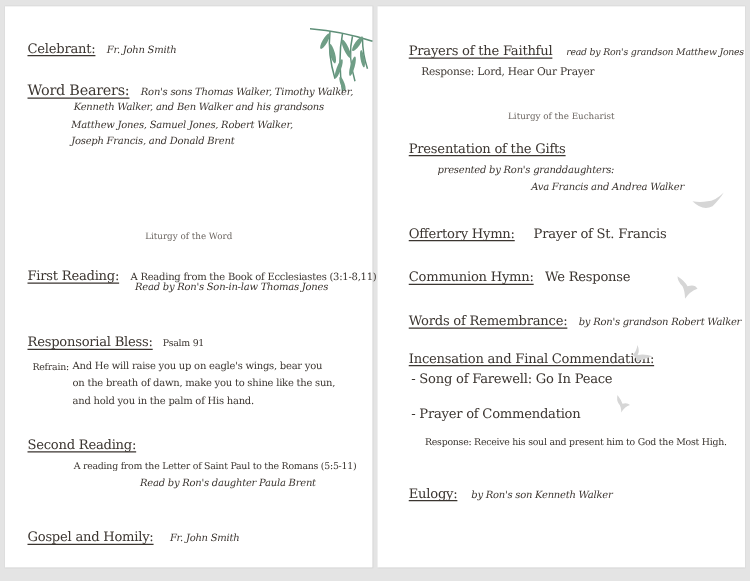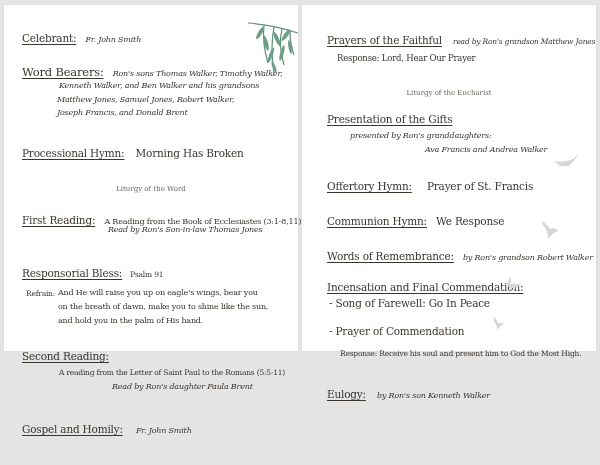--- a/index.html
+++ b/index.html
@@ -1,21 +1,21 @@
 <!DOCTYPE html>
 <html><head>
 <meta charset="utf-8">
 <style>
   html, body { margin: 0; padding: 0; }
   body {
     width: 600px; height: 465px; background: #e4e4e4; position: relative; overflow: hidden;
     font-family: "DejaVu Serif", serif; color: #3b3530;
   }
   .page {
-    position: absolute; top: 5px; height: 346px; background: #fff;
+    position: absolute; top: 5px; height: 449px; background: #fff;
     box-shadow: 0 0 1px #c8c8c8;
   }
   #page-left { left: 4px; width: 294px; }
   #page-right { left: 302px; width: 294px; }
   .abs { position: absolute; white-space: nowrap; }
   .h { font-size: 10.5px; text-decoration: underline; text-underline-offset: 2px; color: #3b3530; letter-spacing: -0.2px; }
   .val { font-size: 10.5px; color: #3b3530; letter-spacing: -0.2px; }
   .it { font-style: italic; font-size: 8px; color: #3b3530; letter-spacing: -0.2px; }
   .sm { font-size: 7.5px; color: #3b3530; letter-spacing: -0.2px; }
   .sec { font-size: 7px; color: #6b6560; }
@@ -53,24 +53,20 @@
   </div>
 
   <div class="abs" style="left:18px;top:56px;">
     <span class="h" style="font-size:11.5px;">Word Bearers:</span>
     <span class="it" style="margin-left:4px;">Ron's sons Thomas Walker, Timothy Walker,</span>
   </div>
   <div class="abs it" style="left:55px;top:76px;">Kenneth Walker,  and Ben Walker and his grandsons</div>
   <div class="abs it" style="left:53px;top:90px;">Matthew Jones, Samuel Jones, Robert Walker,</div>
   <div class="abs it" style="left:53px;top:103px;">Joseph Francis, and Donald Brent</div>
 
-  <div class="abs" style="left:18px;top:137px;">
-    <span class="h">Processional Hymn:</span>
-    <span class="val" style="margin-left:6px;">Morning Has Broken</span>
-  </div>
 
   <div class="abs sec" style="left:0;width:294px;text-align:center;top:180px;">Liturgy of the Word</div>
 
   <div class="abs" style="left:18px;top:204px;">
     <span class="h">First Reading:</span>
     <span class="sm" style="margin-left:4px;font-size:8px;">A Reading from the Book of Ecclesiastes (3:1-8,11)</span>
   </div>
   <div class="abs it" style="left:104px;top:220px;">Read by Ron's Son-in-law Thomas Jones</div>
 
   <div class="abs" style="left:18px;top:257px;">

